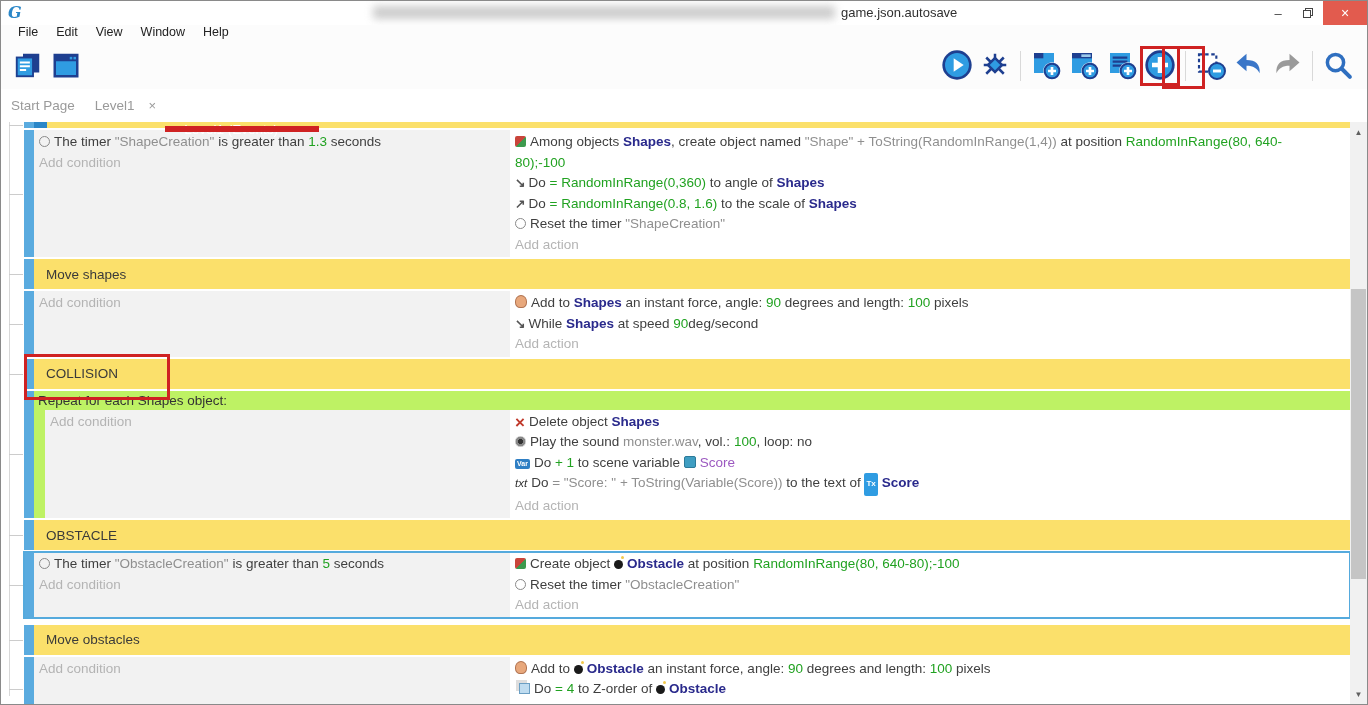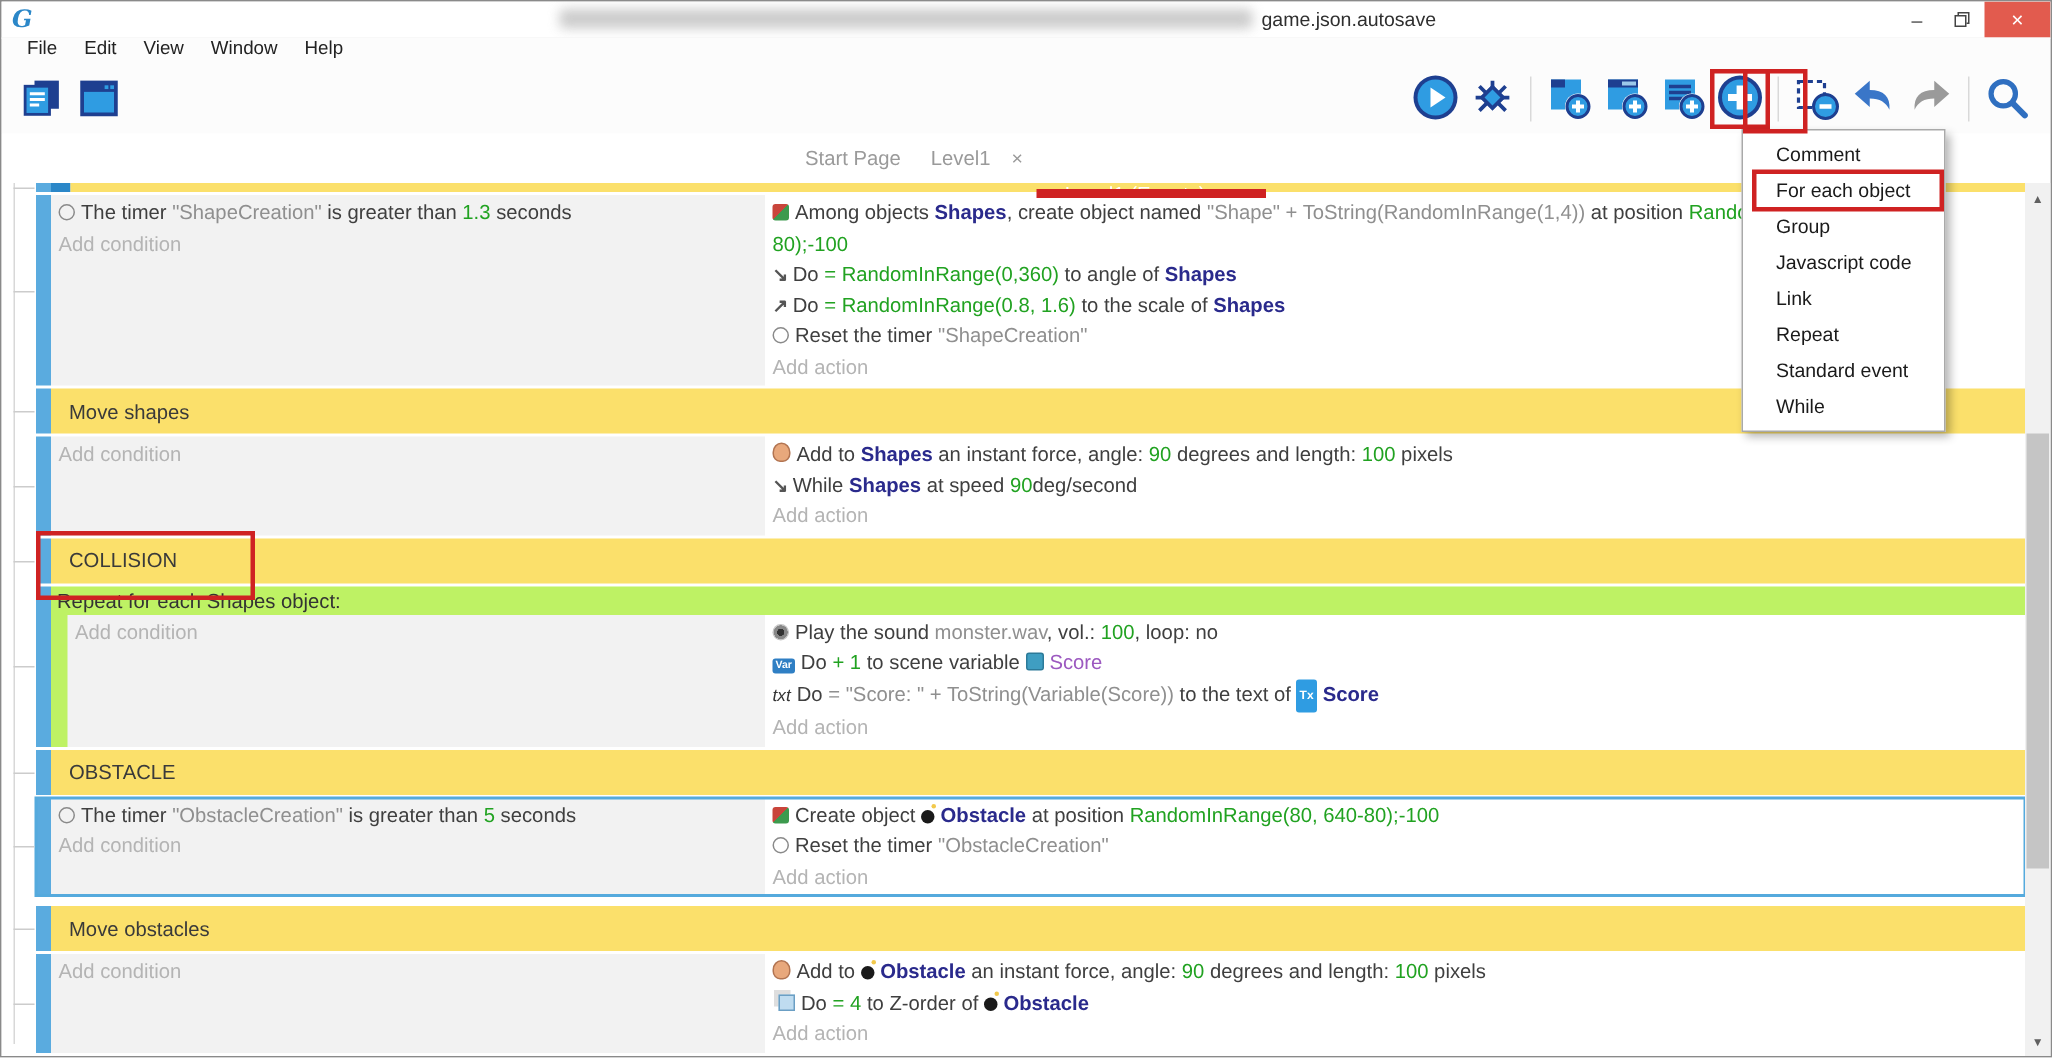--- a/index.html
+++ b/index.html
@@ -26,21 +26,21 @@
 
   
   #toolbar{position:absolute;left:0;top:44px;right:0;height:44px;background:#fcfcfc;}
   #tb-left{position:absolute;left:8px;top:4px;display:flex;align-items:center;}
   #tb-right{position:absolute;right:10px;top:4px;display:flex;align-items:center;}
   .tbtn{width:34px;height:34px;display:flex;align-items:center;justify-content:center;margin:0 2px;background:transparent;border:none;padding:0;}
   .tbtn.annotated{outline:3px solid #cf2222;outline-offset:0px;}
   .tsep{width:1px;height:30px;background:#d9d9d9;margin:0 6px;}
 
   
-  #tabbar{position:absolute;left:0;top:88px;right:0;height:33px;background:#fff;display:flex;align-items:stretch;padding-left:10px;justify-content:center;}
+  #tabbar{position:absolute;left:0;top:88px;right:0;height:33px;background:#fff;display:flex;align-items:stretch;padding-left:10px;}
   .tab{display:flex;align-items:center;font-size:13.5px;color:#9a9a9a;}
   .tab .tab-close{margin-left:14px;font-size:13px;color:#9a9a9a;}
   .tab.active{background:#2fa2dc;color:#fff;padding:0 16px;margin-left:10px;margin-top:40px;}
   .tab.active .tab-close{color:#fff;}
   .tab.annotated{outline:3px solid #cf2222;outline-offset:0px;z-index:30;}
   #tab-start{margin-right:20px;}
   #tab-level1{margin-right:2px;}
 
   
   #events{position:absolute;left:0;top:121px;right:0;bottom:0;background:#fff;overflow:hidden;}
@@ -292,20 +292,21 @@
         </div>
         <div class="row foreach">
           <div class="bar"></div>
           <div class="foreach-body">
             <div class="foreach-header">Repeat for each Shapes object:</div>
             <div class="subrow">
               <div class="cell cond">
                 <div class="ev-line ph">Add condition</div>
               </div>
               <div class="cell act">
+                <div class="ev-line"><span class="ic i-del">×</span><span>Delete object </span><span class="seg-o">Shapes</span></div>
                 <div class="ev-line"><span class="ic i-sound"></span><span>Play the sound </span><span class="seg-s">monster.wav</span><span>, vol.: </span><span class="seg-g">100</span><span>, loop: no</span></div>
                 <div class="ev-line"><span class="ic i-varchip">Var</span><span>Do </span><span class="seg-g">+ 1</span><span> to scene variable </span><span class="ic i-scenevar"></span><span class="seg-p">Score</span></div>
                 <div class="ev-line"><span class="ic i-txt">txt</span><span>Do </span><span class="seg-s">= "Score: " + ToString(Variable(Score))</span><span> to the text of </span><span class="ic i-textobj">Tx</span><span class="seg-o">Score</span></div>
                 <div class="ev-line ph">Add action</div>
               </div>
             </div>
           </div>
         </div>
         <div class="row comment">
           <div class="bar"></div>
@@ -340,26 +341,16 @@
         </div>
       </div>
   </div>
 
   <div id="scrollbar">
     <div id="scroll-up" class="scroll-arrow">▲</div>
     <div id="scroll-thumb"></div>
     <div id="scroll-down" class="scroll-arrow">▼</div>
   </div>
 
-  <div id="context-menu">
-      <div class="cm-item">Comment</div>
-      <div class="cm-item annotated">For each object</div>
-      <div class="cm-item">Group</div>
-      <div class="cm-item">Javascript code</div>
-      <div class="cm-item">Link</div>
-      <div class="cm-item">Repeat</div>
-      <div class="cm-item">Standard event</div>
-      <div class="cm-item">While</div>
-    </div>
 
   <div id="anno-plus" class="anno"></div>
 
 </div>
 
 </body></html>

